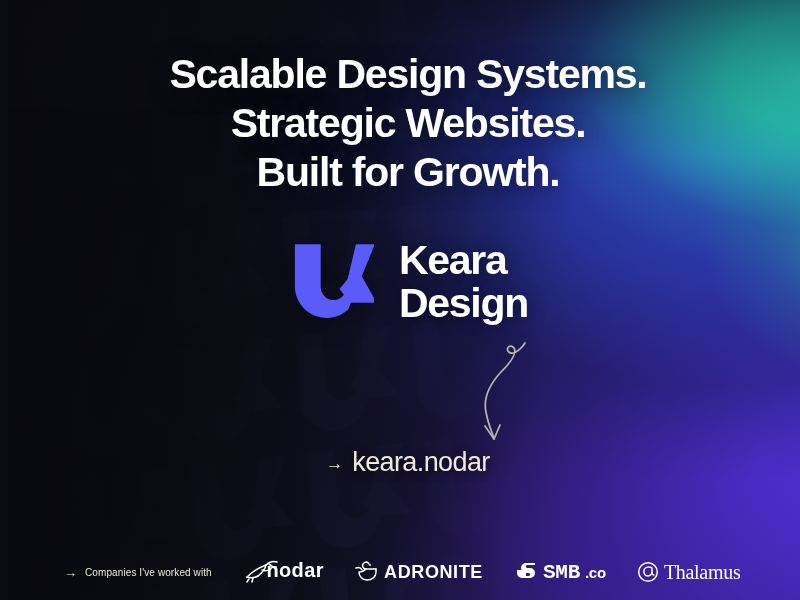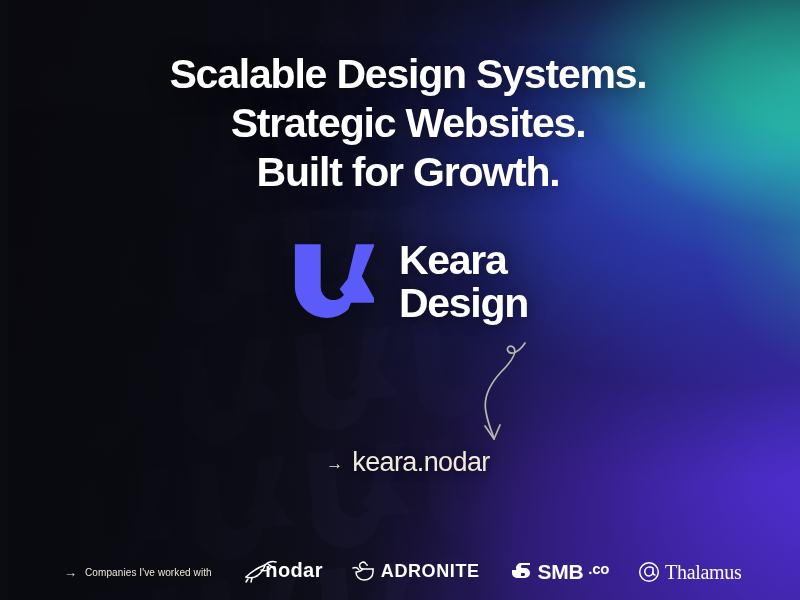--- a/index.html
+++ b/index.html
@@ -149,31 +149,31 @@
     letter-spacing:.1px;
     white-space:nowrap;
   }
   #client-logos{
     flex:1 1 auto;
     display:flex; align-items:center;
     justify-content:space-around;
     padding-left:18px;
   }
   .client{
-    display:flex; align-items:flex-start; gap:5px;
+    display:flex; align-items:center; gap:5px;
     color:#ffffff;
   }
   .client-name{
     font-weight:bold;
     color:#ffffff;
     white-space:nowrap;
   }
   .client-nodar  .client-name{ font-size:20px; letter-spacing:.4px; }
   .client-adronite .client-name{ font-size:18px; letter-spacing:.6px; }
-  .client-smb    .client-name{ font-size:21px; letter-spacing:-.3px; }
+  .client-smb    .client-name{ font-size:21px; letter-spacing:-.3px;font-family:Liberation Mono, monospace; }
   .client-smb    .client-suffix{ font-size:15px; font-weight:bold; letter-spacing:-.3px; }
   .client-thalamus .client-name{ font-size:20px; font-weight:normal; letter-spacing:-.3px;font-family:Liberation Serif, serif; }
   .client-icon{ display:block; flex:0 0 auto; }
   .client-nodar{ gap:0; align-items:flex-start; }
   .client-nodar .client-icon{ margin-right:-13px; margin-bottom:2px; }
 </style>
 </head>
 <body>
 
 <div id="banner">

